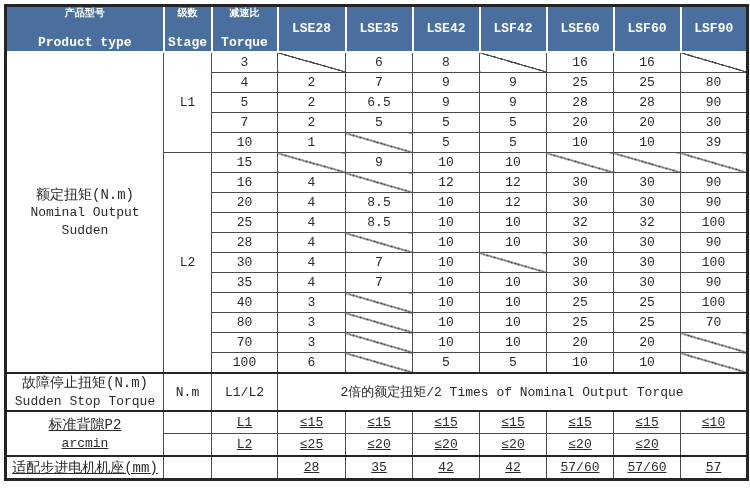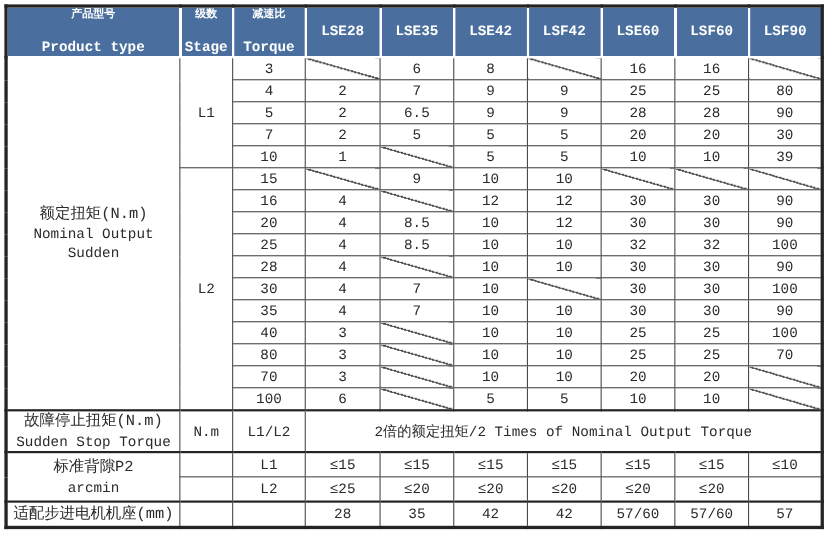--- a/index.html
+++ b/index.html
@@ -7,21 +7,21 @@
        font-family:"Liberation Mono","DejaVu Sans Mono",monospace;color:#2a2a2a;}
   table{border-collapse:collapse;table-layout:fixed;width:742px;
         margin:4px 0 0 4px;border:3px solid #242424;}
   th,td{padding:0;text-align:center;vertical-align:middle;overflow:hidden;}
   thead th{background:#4a6f9e;color:#ffffff;border:2px solid #ffffff;
            font-weight:bold;font-size:13px;height:41px;line-height:1.35;}
   thead th .zh{font-size:10px;}
   thead th .en{font-size:13px;margin-top:13px;}
   tbody td{border:1px solid #4b4b4b;height:19px;font-size:13px;line-height:1;}
   tbody tr.section-top td{border-top:2px solid #242424;}
-  tbody tr.backlash-row td, tbody tr.motor-row td{height:21px;}
+  tbody tr.backlash-row td, tbody tr.motor-row td{height:21px;text-decoration:underline;}
   td.label-cell{line-height:1.35;}
   td.label-cell .zh{font-size:14px;}
   td.label-cell .en{font-size:13px;}
   td.stage-cell, td.ratio-cell{font-size:13px;}
   td.merged-note{font-size:13px;}
   td.diag{background:linear-gradient(to top right,
           transparent calc(50% - 0.7px),
           #4b4b4b calc(50% - 0.7px),
           #4b4b4b calc(50% + 0.7px),
           transparent calc(50% + 0.7px));}

